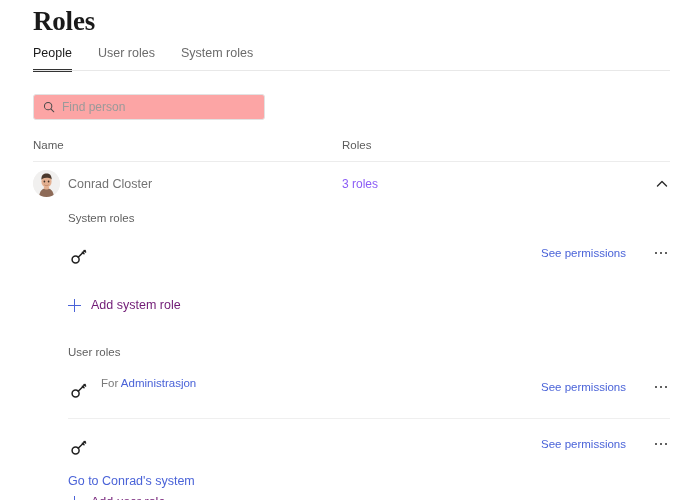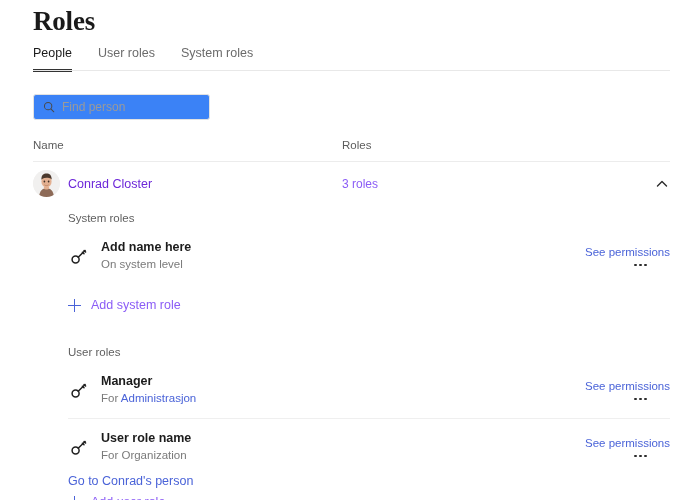--- a/index.html
+++ b/index.html
@@ -61,28 +61,28 @@
     width: 637px;
     height: 1px;
     background: #e8e8e8;
   }
 
   
   .search-box {
     position: absolute;
     left: 33px;
     top: 94px;
-    width: 177px;
+    width: 232px;
     height: 26px;
     border: 1px solid #e2e2e2;
     border-radius: 3px;
     display: flex;
     align-items: center;
     box-sizing: border-box;
-    background: #3b82f6;
+    background: #fca5a5;
   }
   .search-icon {
     margin: 0 7px 0 9px;
     display: flex;
     align-items: center;
     flex: 0 0 auto;
   }
   .search-input {
     border: none;
     outline: none;
@@ -146,21 +146,21 @@
     border-radius: 50%;
     background: #f0efee;
     overflow: hidden;
   }
   .avatar svg { display: block; }
   .person-name {
     position: absolute;
     left: 35px;
     top: 7px;
     font-size: 12.5px;
-    color: #6d28d9;
+    color: #737373;
   }
   .person-roles {
     position: absolute;
     left: 309px;
     top: 7px;
     font-size: 12px;
     color: #8b5cf6;
   }
   .collapse-btn {
     position: absolute;
@@ -216,21 +216,20 @@
     color: #4a63d8;
     cursor: pointer;
     text-align: center;
   }
   .role-actions {
     position: absolute;
     right: 0;
     top: 8px;
     display: flex;
     align-items: center;
-    flex-direction: column;
   }
   .see-perms {
     font-size: 11.5px;
     color: #4a63d8;
     cursor: pointer;
     white-space: nowrap;
   }
   .more-btn {
     margin-left: 26px;
     width: 18px;
@@ -244,21 +243,21 @@
     width: 2.6px;
     height: 2.6px;
     border-radius: 50%;
     background: #2c2c2c;
     margin: 0 1.3px;
   }
 
   .add-link {
     display: flex;
     align-items: center;
-    color: #8b5cf6;
+    color: #701a75;
     font-size: 12.5px;
     cursor: pointer;
     width: max-content;
   }
   .add-plus {
     width: 13px;
     height: 13px;
     margin-right: 10px;
     position: relative;
     flex: 0 0 auto;
@@ -338,24 +337,20 @@
 
   <div class="role-row">
     <span class="role-icon">
       <svg width="18" height="18" viewBox="0 0 18 18">
         <circle cx="5.6" cy="11.6" r="3.5" fill="none" stroke="#1f1f1f" stroke-width="1.5"></circle>
         <line x1="8.2" y1="9.2" x2="15.1" y2="2.5" stroke="#1f1f1f" stroke-width="1.5" stroke-linecap="round"></line>
         <line x1="12.4" y1="4.2" x2="14.0" y2="5.7" stroke="#1f1f1f" stroke-width="1.5" stroke-linecap="round"></line>
         <line x1="14.1" y1="2.6" x2="15.6" y2="4.0" stroke="#1f1f1f" stroke-width="1.5" stroke-linecap="round"></line>
       </svg>
     </span>
-    <span class="role-text">
-      <div class="role-title">Add name here</div>
-      <div class="role-sub"><span>On system level</span></div>
-    </span>
     <span class="role-actions">
       <span class="see-perms">See permissions</span>
       <span class="more-btn">
         <span class="dot"></span>
         <span class="dot"></span>
         <span class="dot"></span>
       </span>
     </span>
   </div>
 
@@ -369,21 +364,20 @@
   <div class="role-row">
     <span class="role-icon">
       <svg width="18" height="18" viewBox="0 0 18 18">
         <circle cx="5.6" cy="11.6" r="3.5" fill="none" stroke="#1f1f1f" stroke-width="1.5"></circle>
         <line x1="8.2" y1="9.2" x2="15.1" y2="2.5" stroke="#1f1f1f" stroke-width="1.5" stroke-linecap="round"></line>
         <line x1="12.4" y1="4.2" x2="14.0" y2="5.7" stroke="#1f1f1f" stroke-width="1.5" stroke-linecap="round"></line>
         <line x1="14.1" y1="2.6" x2="15.6" y2="4.0" stroke="#1f1f1f" stroke-width="1.5" stroke-linecap="round"></line>
       </svg>
     </span>
     <span class="role-text">
-      <div class="role-title">Manager</div>
       <div class="role-sub"><span>For </span><span class="link-inline">Administrasjon</span></div>
     </span>
     <span class="role-actions">
       <span class="see-perms">See permissions</span>
       <span class="more-btn">
         <span class="dot"></span>
         <span class="dot"></span>
         <span class="dot"></span>
       </span>
     </span>
@@ -391,33 +385,29 @@
 
   <div class="role-row divided" style="margin-top:8px;padding-top:10px;height:42px;">
     <span class="role-icon" style="top:20px;">
       <svg width="18" height="18" viewBox="0 0 18 18">
         <circle cx="5.6" cy="11.6" r="3.5" fill="none" stroke="#1f1f1f" stroke-width="1.5"></circle>
         <line x1="8.2" y1="9.2" x2="15.1" y2="2.5" stroke="#1f1f1f" stroke-width="1.5" stroke-linecap="round"></line>
         <line x1="12.4" y1="4.2" x2="14.0" y2="5.7" stroke="#1f1f1f" stroke-width="1.5" stroke-linecap="round"></line>
         <line x1="14.1" y1="2.6" x2="15.6" y2="4.0" stroke="#1f1f1f" stroke-width="1.5" stroke-linecap="round"></line>
       </svg>
     </span>
-    <span class="role-text" style="top:12px;">
-      <div class="role-title">User role name</div>
-      <div class="role-sub"><span>For Organization</span></div>
-    </span>
     <span class="role-actions" style="top:18px;">
       <span class="see-perms">See permissions</span>
       <span class="more-btn">
         <span class="dot"></span>
         <span class="dot"></span>
         <span class="dot"></span>
       </span>
     </span>
   </div>
 
   <div class="add-link" style="margin-top:24px;">
     <span class="add-plus"></span>
     <span>Add user role</span>
   </div>
 </div>
 
-<div class="profile-link">Go to Conrad's person</div>
+<div class="profile-link">Go to Conrad's system</div>
 
 </body></html>

